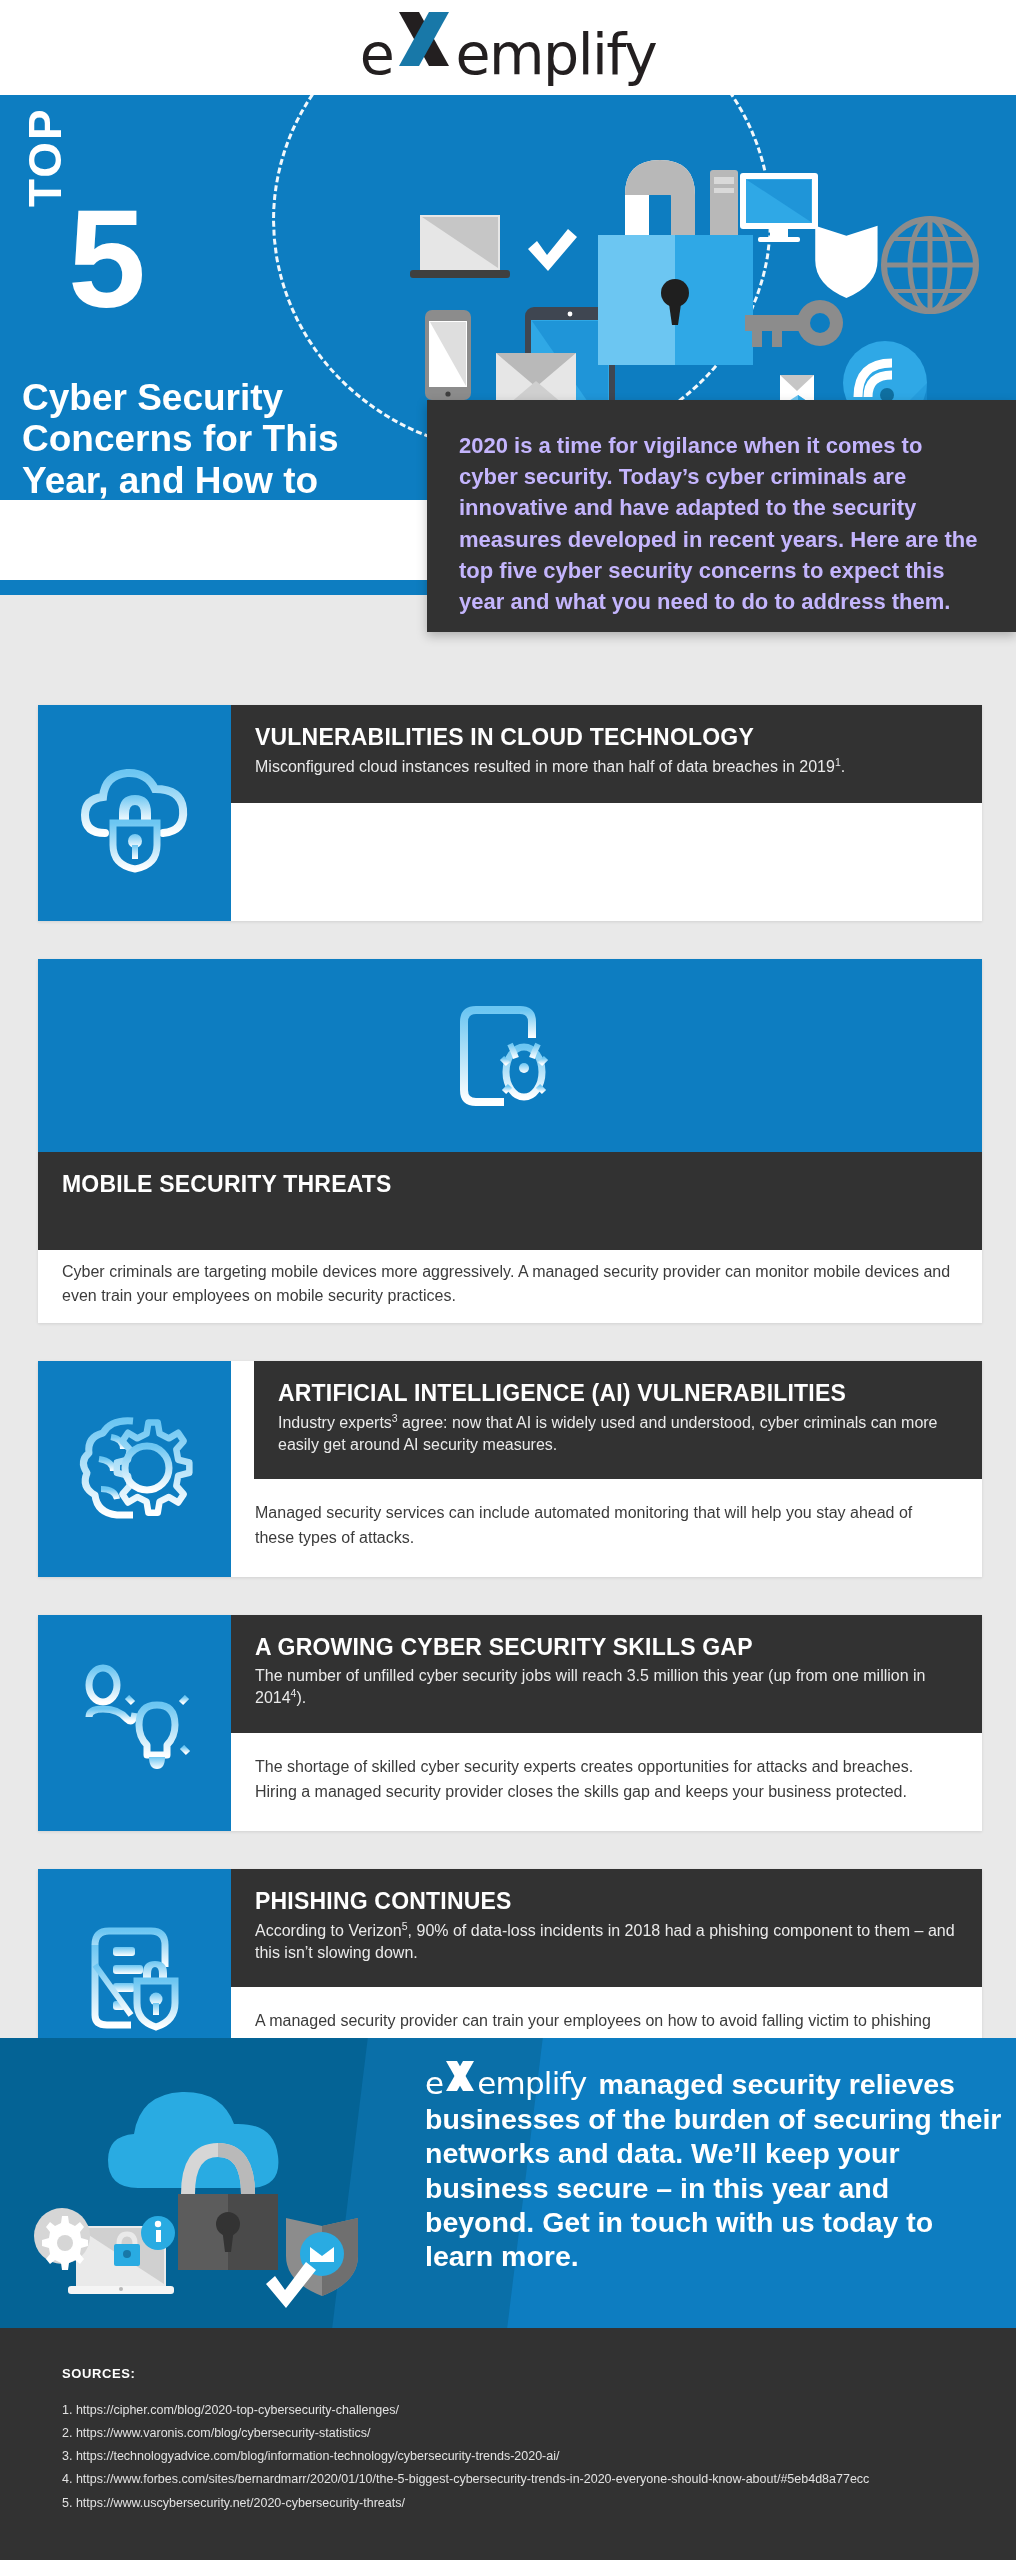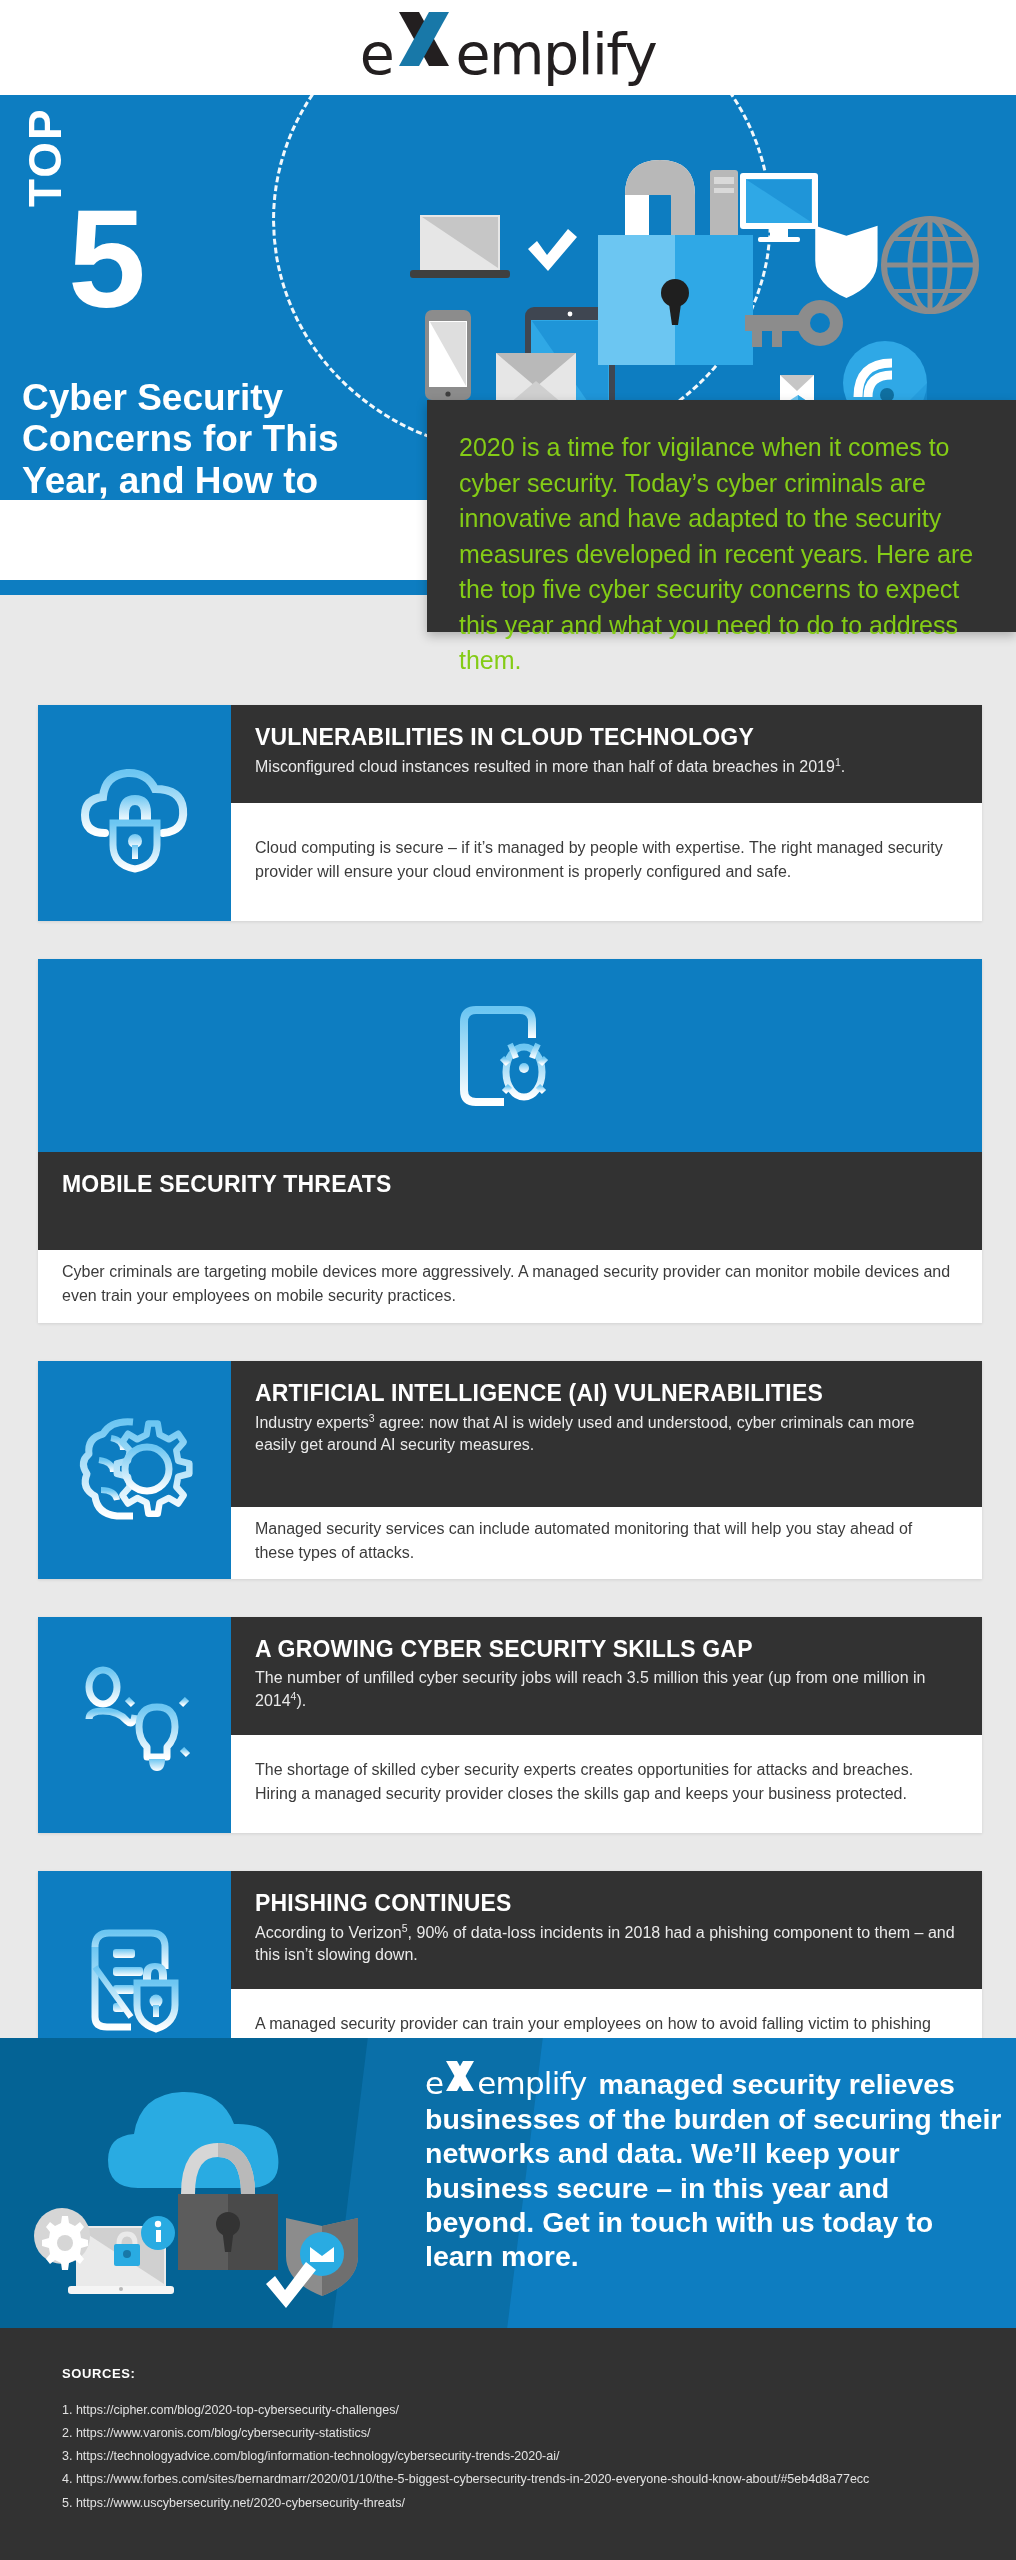--- a/index.html
+++ b/index.html
@@ -79,22 +79,23 @@
   }
 
   
   .intro-box{
     position:absolute; left:427px; top:400px; width:589px; height:232px;
     background:#323232; z-index:9;
     box-shadow:0 4px 10px rgba(0,0,0,.25);
     padding:30px 30px 0 32px;
   }
   .intro-box p{
-    color:#84cc16; font-size:25px; line-height:1.42;
-    font-family:"Liberation Sans", sans-serif;
+    color:#c4b5fd; font-size:22px; line-height:1.42;
+    font-family:"Liberation Sans", sans-serif;
+    font-weight:bold;
   }
 
   
   .cards{ position:absolute; left:0; top:705px; width:1016px; z-index:10; }
   .card{
     position:relative; margin:0 34px 38px 38px;
     display:flex; align-items:stretch; min-height:216px;
     box-shadow:0 1px 3px rgba(0,0,0,.10);
   }
   .card-icon{
@@ -123,21 +124,21 @@
     color:#3b3b3b; font-size:16px; line-height:1.52;
     font-family:"Liberation Sans", sans-serif;
   }
 
   
   .card.h1 { min-height:216px; }
   .card.h1 .card-head{ height:98px; }
   .card.h2 { min-height:216px;flex-direction:column; }
   .card.h2 .card-head{ height:98px; }
   .card.h3 { min-height:216px; }
-  .card.h3 .card-head{ height:146px; }
+  .card.h3 .card-head{ height:118px;margin-left:23px; }
   .card.h4 { min-height:216px; }
   .card.h4 .card-head{ height:118px; }
   .card.h5 { min-height:216px; }
   .card.h5 .card-head{ height:118px; }
 
   
   .cta{
     position:absolute; left:0; top:2038px; width:1016px; height:290px;
     background:#0d7dc1; overflow:hidden; z-index:10;
   }
@@ -329,23 +330,20 @@
         <path d="M42 74 L86 74 L86 96 Q86 116 64 120 Q42 116 42 96 Z" fill="none" stroke="url(#g1)" stroke-width="7"></path>
         <circle cx="64" cy="92" r="7" fill="url(#g1)"></circle>
         <rect x="61" y="96" width="6" height="14" fill="url(#g1)"></rect>
       </svg>
     </div>
     <div class="card-body">
       <div class="card-head">
         <h3>VULNERABILITIES IN CLOUD TECHNOLOGY</h3>
         <p><span>Misconfigured cloud instances resulted in more than half of data breaches in 2019</span><sup>1</sup><span>.</span></p>
       </div>
-      <div class="card-foot">
-        <p>Cloud computing is secure – if it’s managed by people with expertise. The right managed security provider will ensure your cloud environment is properly configured and safe.</p>
-      </div>
     </div>
   </div>
 
   <div class="card h2">
     <div class="card-icon">
       <svg width="128" height="128" viewBox="0 0 128 128">
         <defs>
             <linearGradient id="g2" x1="0" y1="0" x2="0" y2="1">
           <stop offset="0" stop-color="#6cc6f2"></stop>
               <stop offset="1" stop-color="#ffffff"></stop>

